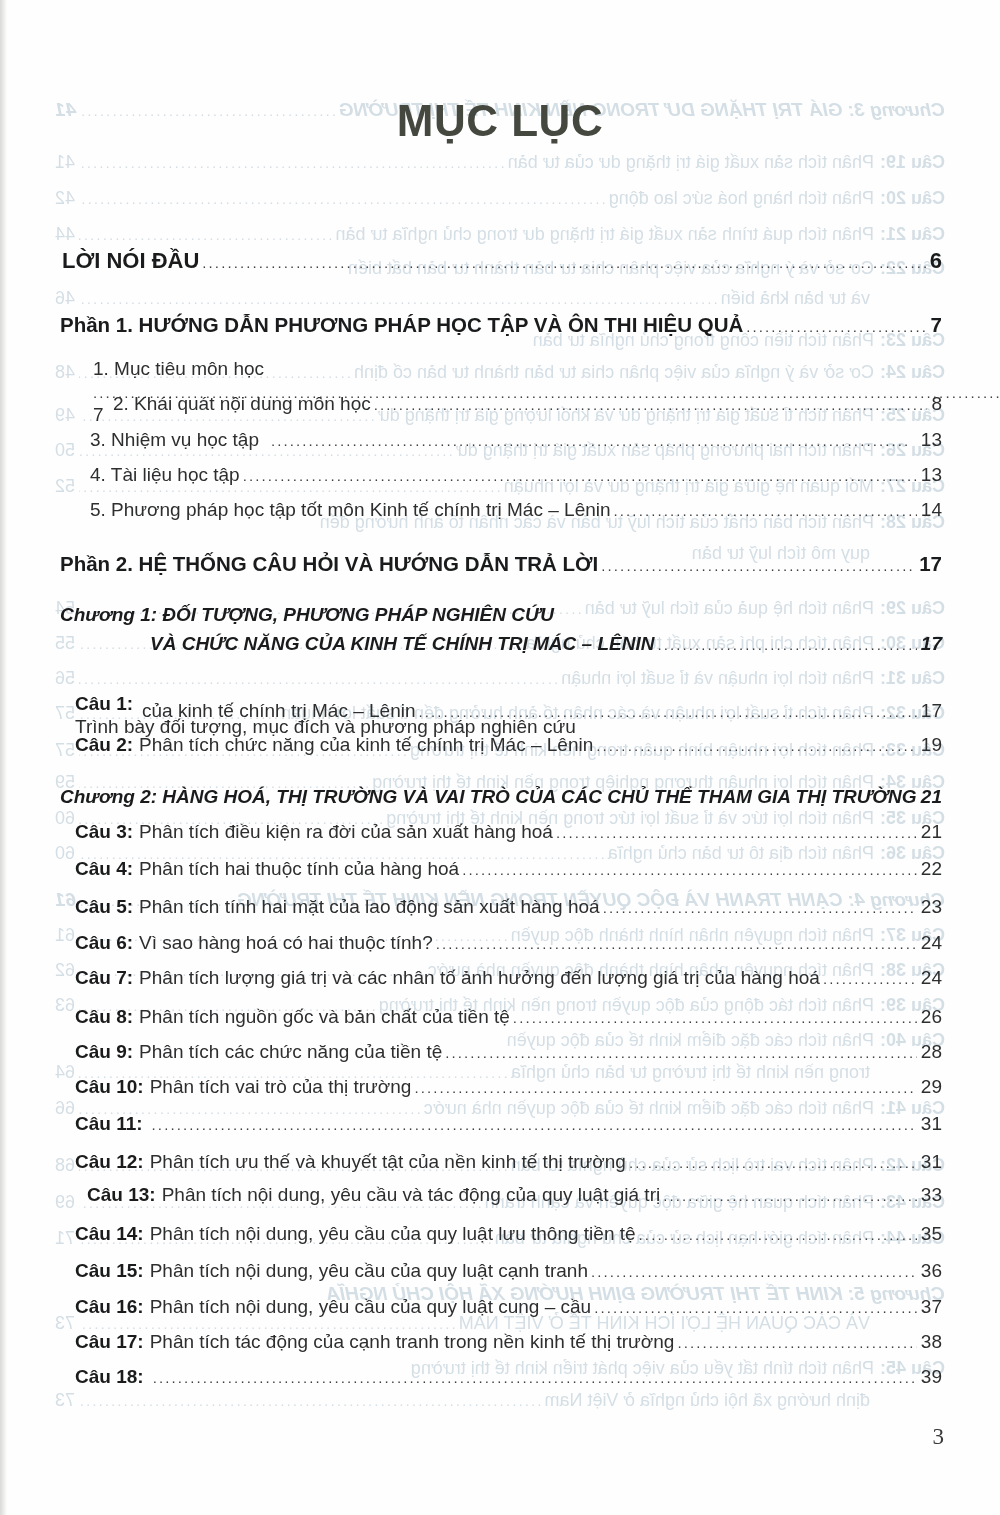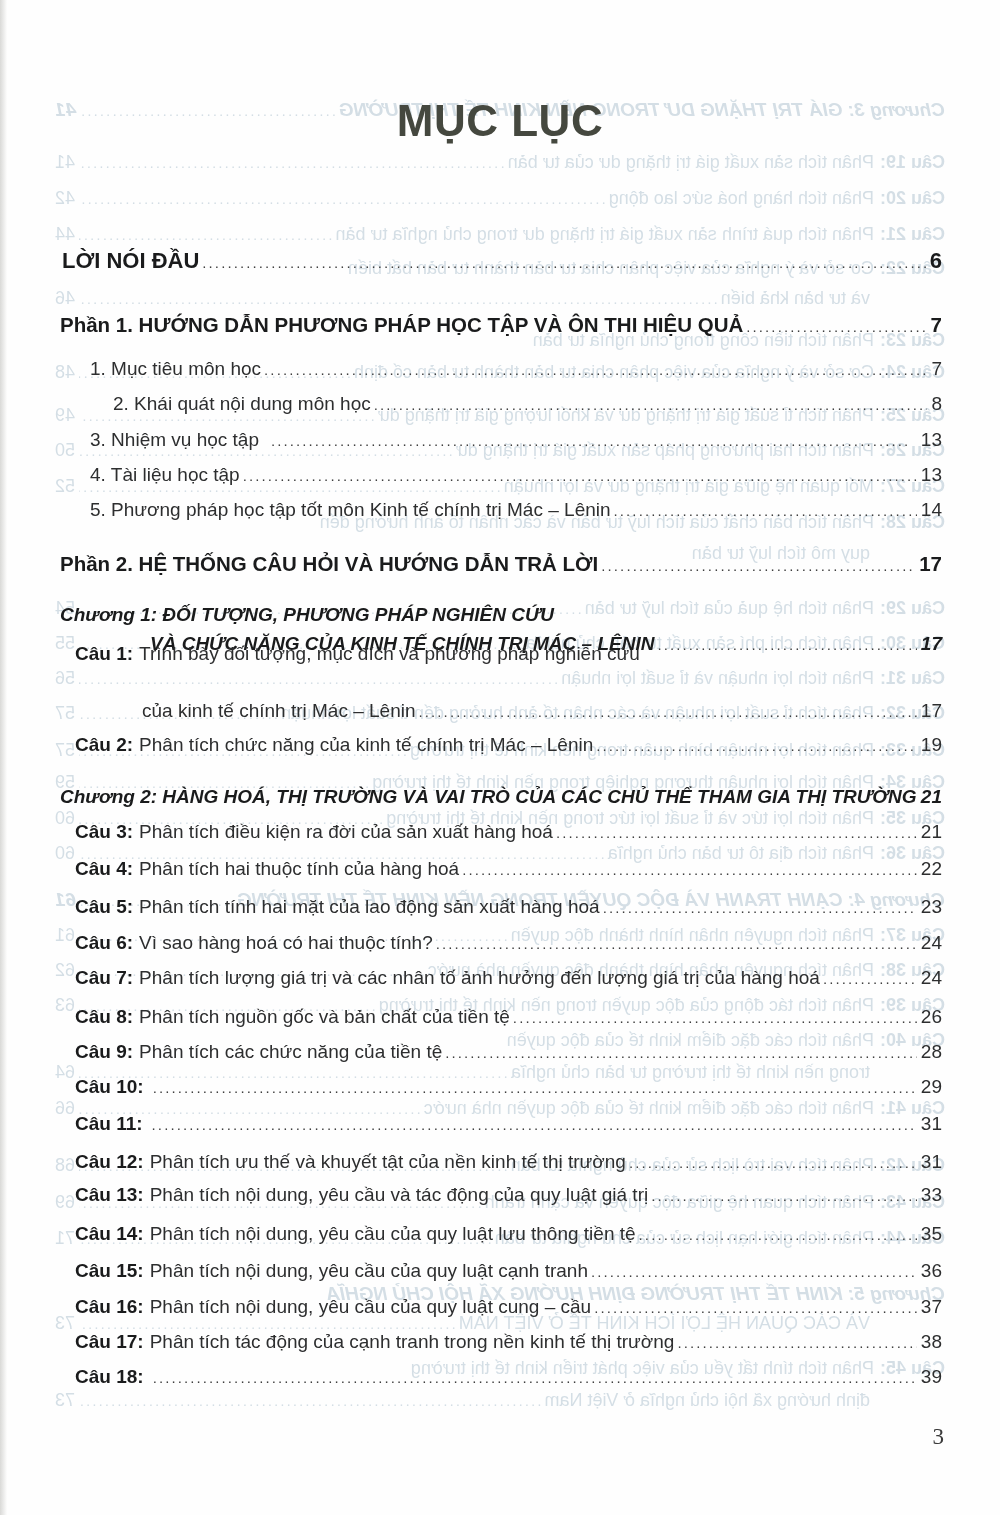--- a/index.html
+++ b/index.html
@@ -311,21 +311,21 @@
         <div class="row frontmatter" style="top: 248px;">
           <span class="lbl">LỜI NÓI ĐẦU</span>
           <span class="dots"></span>
           <span class="pagenum">6</span>
         </div>
         <div class="row part" style="top: 312px;">
           <span class="lbl">Phần 1. HƯỚNG DẪN PHƯƠNG PHÁP HỌC TẬP VÀ ÔN THI HIỆU QUẢ</span>
           <span class="dots"></span>
           <span class="pagenum">7</span>
         </div>
-        <div class="row item" style="top: 357px;">
+        <div class="row item" style="top: 357px; flex-direction: column;">
           <span class="lbl">1. Mục tiêu môn học</span>
           <span class="dots"></span>
           <span class="pagenum">7</span>
         </div>
         <div class="row item" style="top: 392px; margin-left: 23px;">
           <span class="lbl">2. Khái quát nội dung môn học</span>
           <span class="dots"></span>
           <span class="pagenum">8</span>
         </div>
         <div class="row item" style="top: 428px; gap: 9px;">
@@ -349,21 +349,21 @@
           <span class="pagenum">17</span>
         </div>
         <div class="row chapter" style="top: 603px;">
           <span class="lbl">Chương 1: ĐỐI TƯỢNG, PHƯƠNG PHÁP NGHIÊN CỨU</span>
         </div>
         <div class="row chapter-cont" style="top: 632px;">
           <span class="lbl">VÀ CHỨC NĂNG CỦA KINH TẾ CHÍNH TRỊ MÁC – LÊNIN</span>
           <span class="dots"></span>
           <span class="pagenum">17</span>
         </div>
-        <div class="row question" style="top: 642px;">
+        <div class="row question" style="top: 692px; flex-direction: column;">
           <span class="qnum">Câu 1:</span>
           <span class="lbl">Trình bày đối tượng, mục đích và phương pháp nghiên cứu</span>
         </div>
         <div class="row question-cont" style="top: 699px;">
           <span class="lbl">của kinh tế chính trị Mác – Lênin</span>
           <span class="dots"></span>
           <span class="pagenum">17</span>
         </div>
         <div class="row question" style="top: 733px;">
           <span class="qnum">Câu 2:</span>
@@ -413,35 +413,36 @@
           <span class="pagenum">26</span>
         </div>
         <div class="row question" style="top: 1040px;">
           <span class="qnum">Câu 9:</span>
           <span class="lbl">Phân tích các chức năng của tiền tệ</span>
           <span class="dots"></span>
           <span class="pagenum">28</span>
         </div>
         <div class="row question" style="top: 1075px;">
           <span class="qnum">Câu 10:</span>
+          <span class="lbl">Phân tích vai trò của thị trường</span>
           <span class="dots"></span>
           <span class="pagenum">29</span>
         </div>
         <div class="row question" style="top: 1112px;">
           <span class="qnum">Câu 11:</span>
           <span class="dots"></span>
           <span class="pagenum">31</span>
         </div>
         <div class="row question" style="top: 1150px;">
           <span class="qnum">Câu 12:</span>
           <span class="lbl">Phân tích ưu thế và khuyết tật của nền kinh tế thị trường</span>
           <span class="dots"></span>
           <span class="pagenum">31</span>
         </div>
-        <div class="row question" style="top: 1183px;">
+        <div class="row question" style="top: 1183px; margin-left: 12px;">
           <span class="qnum">Câu 13:</span>
           <span class="lbl">Phân tích nội dung, yêu cầu và tác động của quy luật giá trị</span>
           <span class="dots"></span>
           <span class="pagenum">33</span>
         </div>
         <div class="row question" style="top: 1222px;">
           <span class="qnum">Câu 14:</span>
           <span class="lbl">Phân tích nội dung, yêu cầu của quy luật lưu thông tiền tệ</span>
           <span class="dots"></span>
           <span class="pagenum">35</span>

